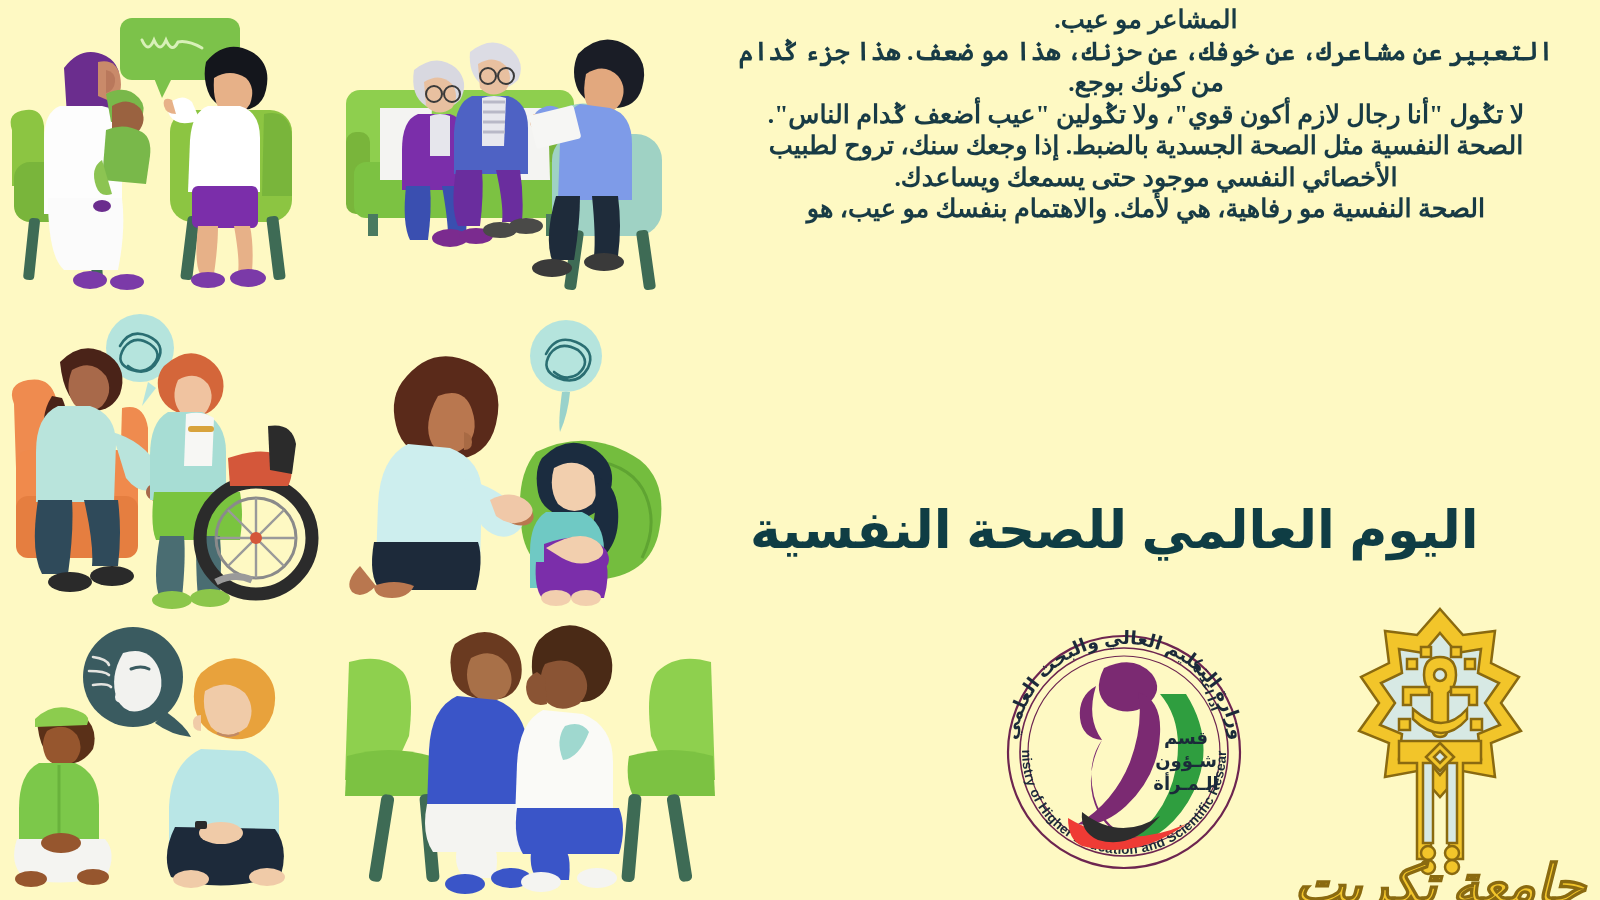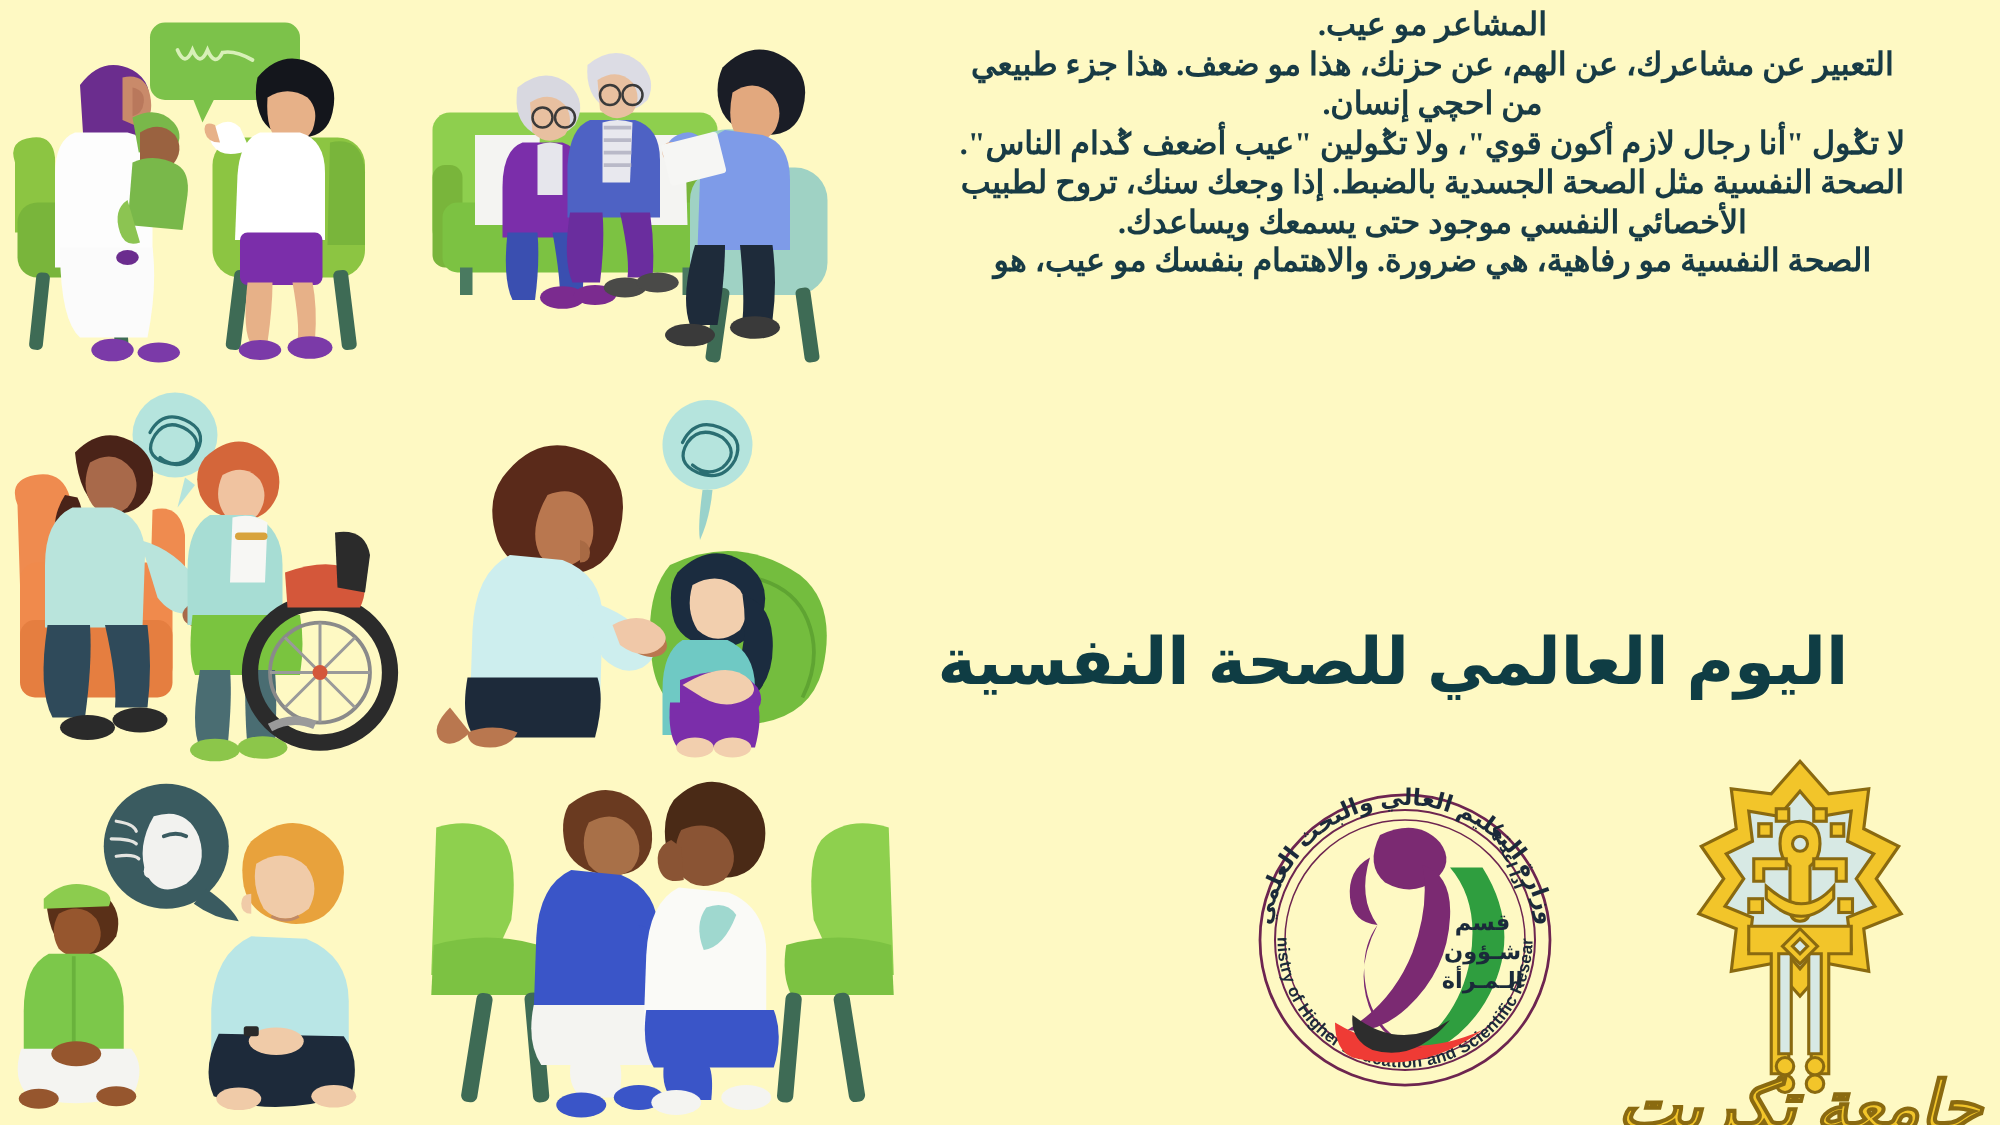--- a/index.html
+++ b/index.html
@@ -363,26 +363,26 @@
           <ellipse cx="196" cy="274" rx="20" ry="10" fill="#f4f4f1"></ellipse>
           <ellipse cx="252" cy="270" rx="20" ry="10" fill="#f4f4f1"></ellipse>
         </g>
       </svg>
     </div>
   </div>
 
   <div class="text-col">
     <div class="body-text">
       <p>المشاعر مو عيب.</p>
-      <p class="wide">التعبير عن مشاعرك، عن الهم، عن حزنك، هذا مو ضعف. هذا جزء طبيعي</p>
-      <p>من احچي إنسان.</p>
+      <p class="wide">التعبير عن مشاعرك، عن خوفك، عن حزنك، هذا مو ضعف. هذا جزء ݣدام</p>
+      <p>من كونك بوجع.</p>
       <p class="wide">لا تݣول "أنا رجال لازم أكون قوي"، ولا تݣولين "عيب أضعف ݣدام الناس".</p>
       <p class="wide">الصحة النفسية مثل الصحة الجسدية بالضبط. إذا وجعك سنك، تروح لطبيب</p>
       <p>الأخصائي النفسي موجود حتى يسمعك ويساعدك.</p>
-      <p class="wide">الصحة النفسية مو رفاهية، هي ضرورة. والاهتمام بنفسك مو عيب، هو</p>
+      <p class="wide">الصحة النفسية مو رفاهية، هي لأمك. والاهتمام بنفسك مو عيب، هو</p>
     </div>
   </div>
 
   <div class="main-title">اليوم العالمي للصحة النفسية</div>
 
   <div class="logos">
 
     <div class="ministry-logo">
       <svg viewBox="0 0 268 258">
         <defs>

